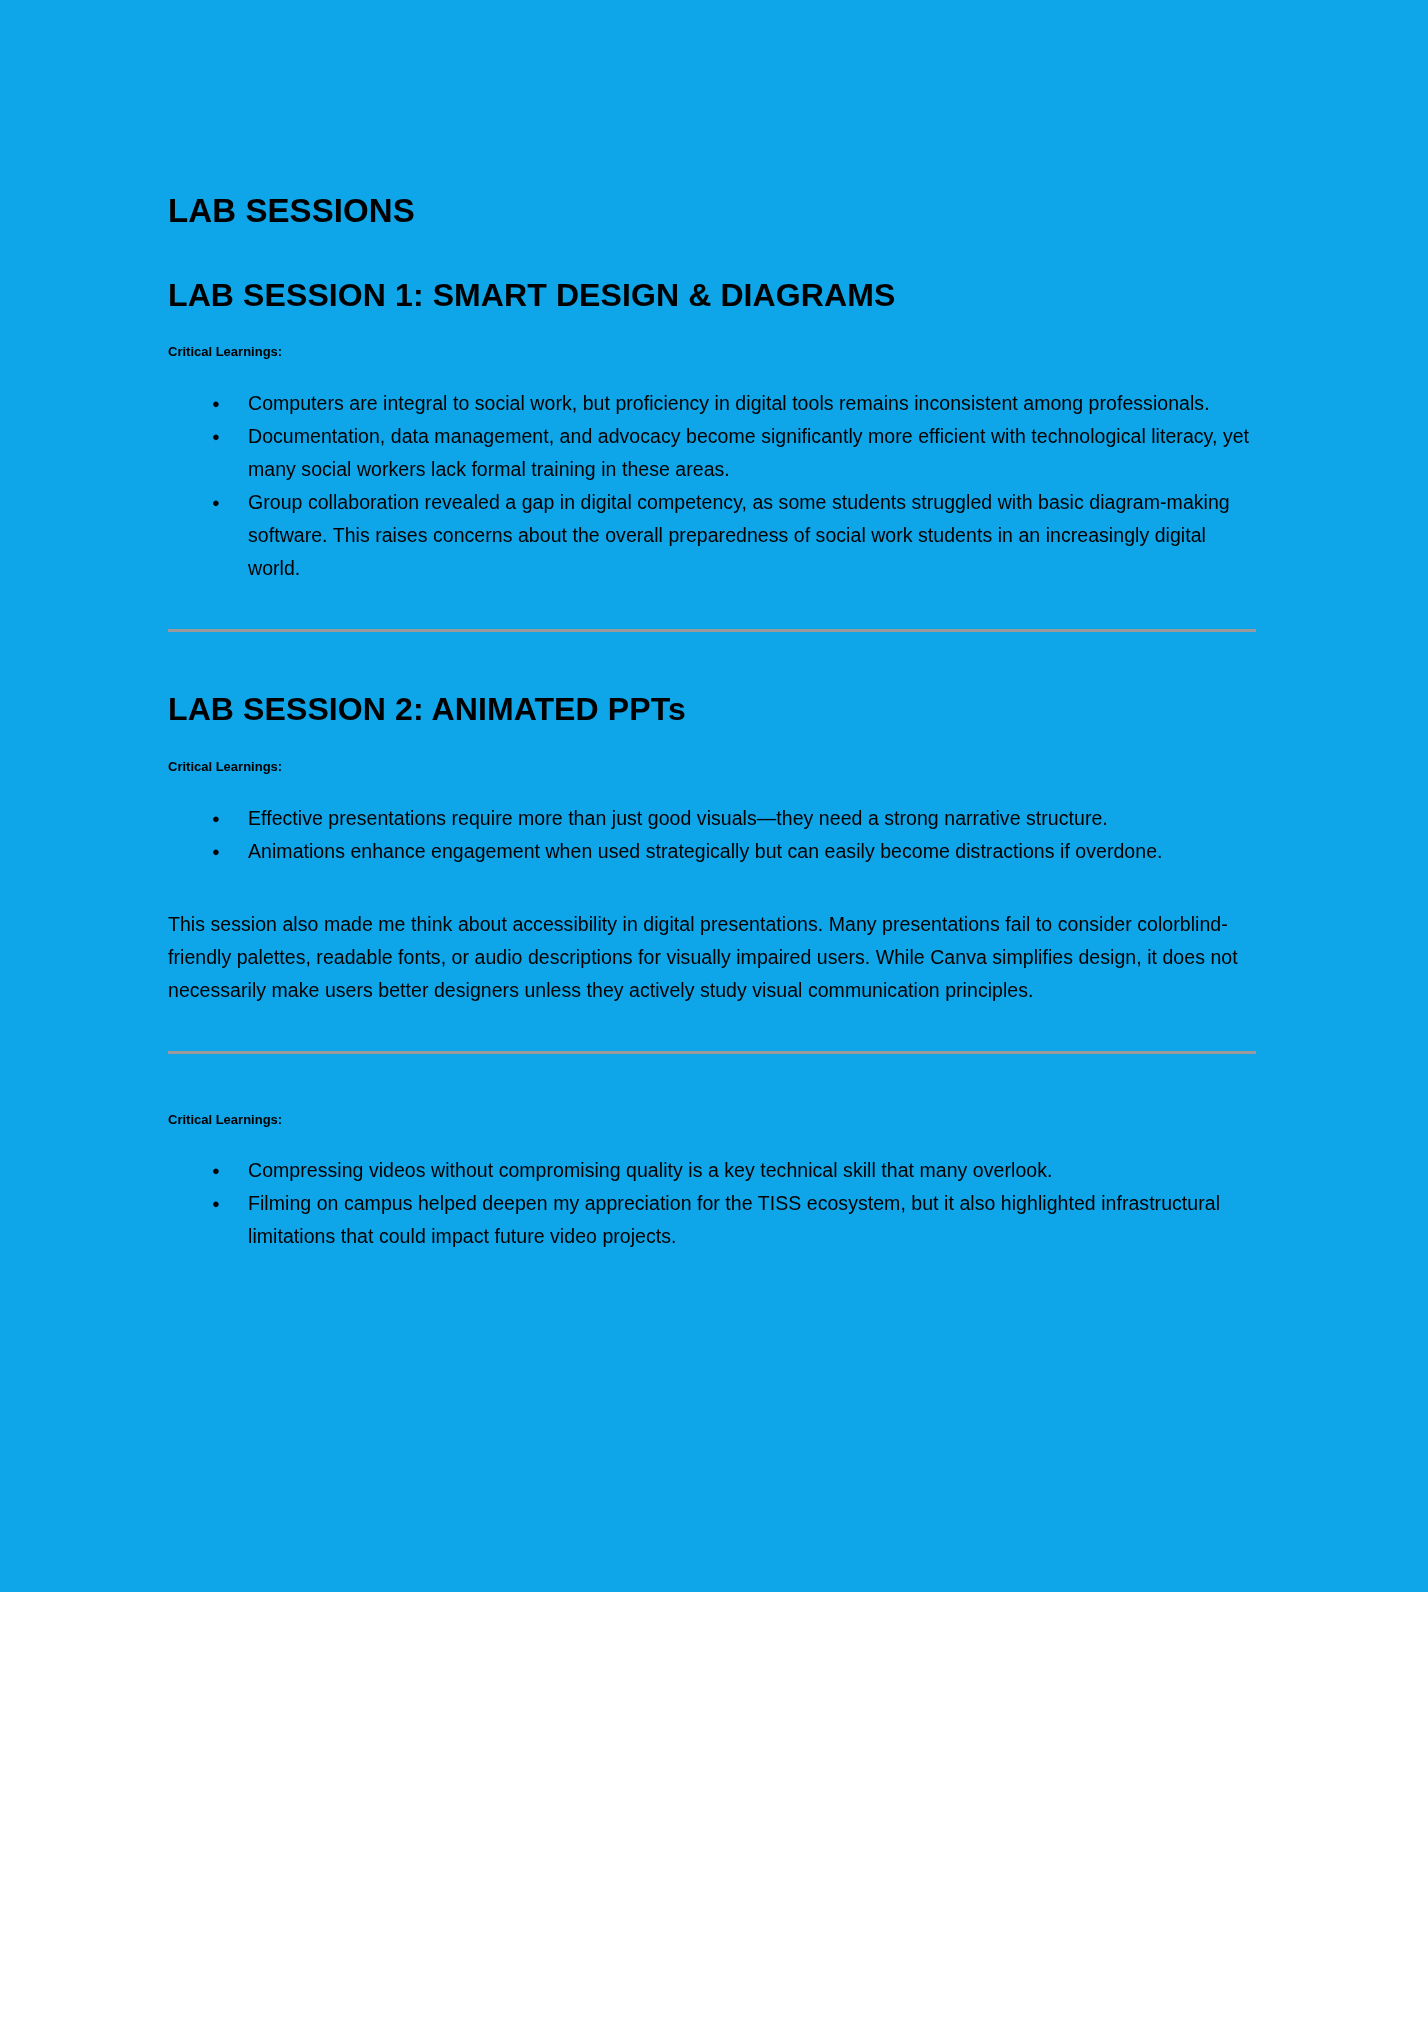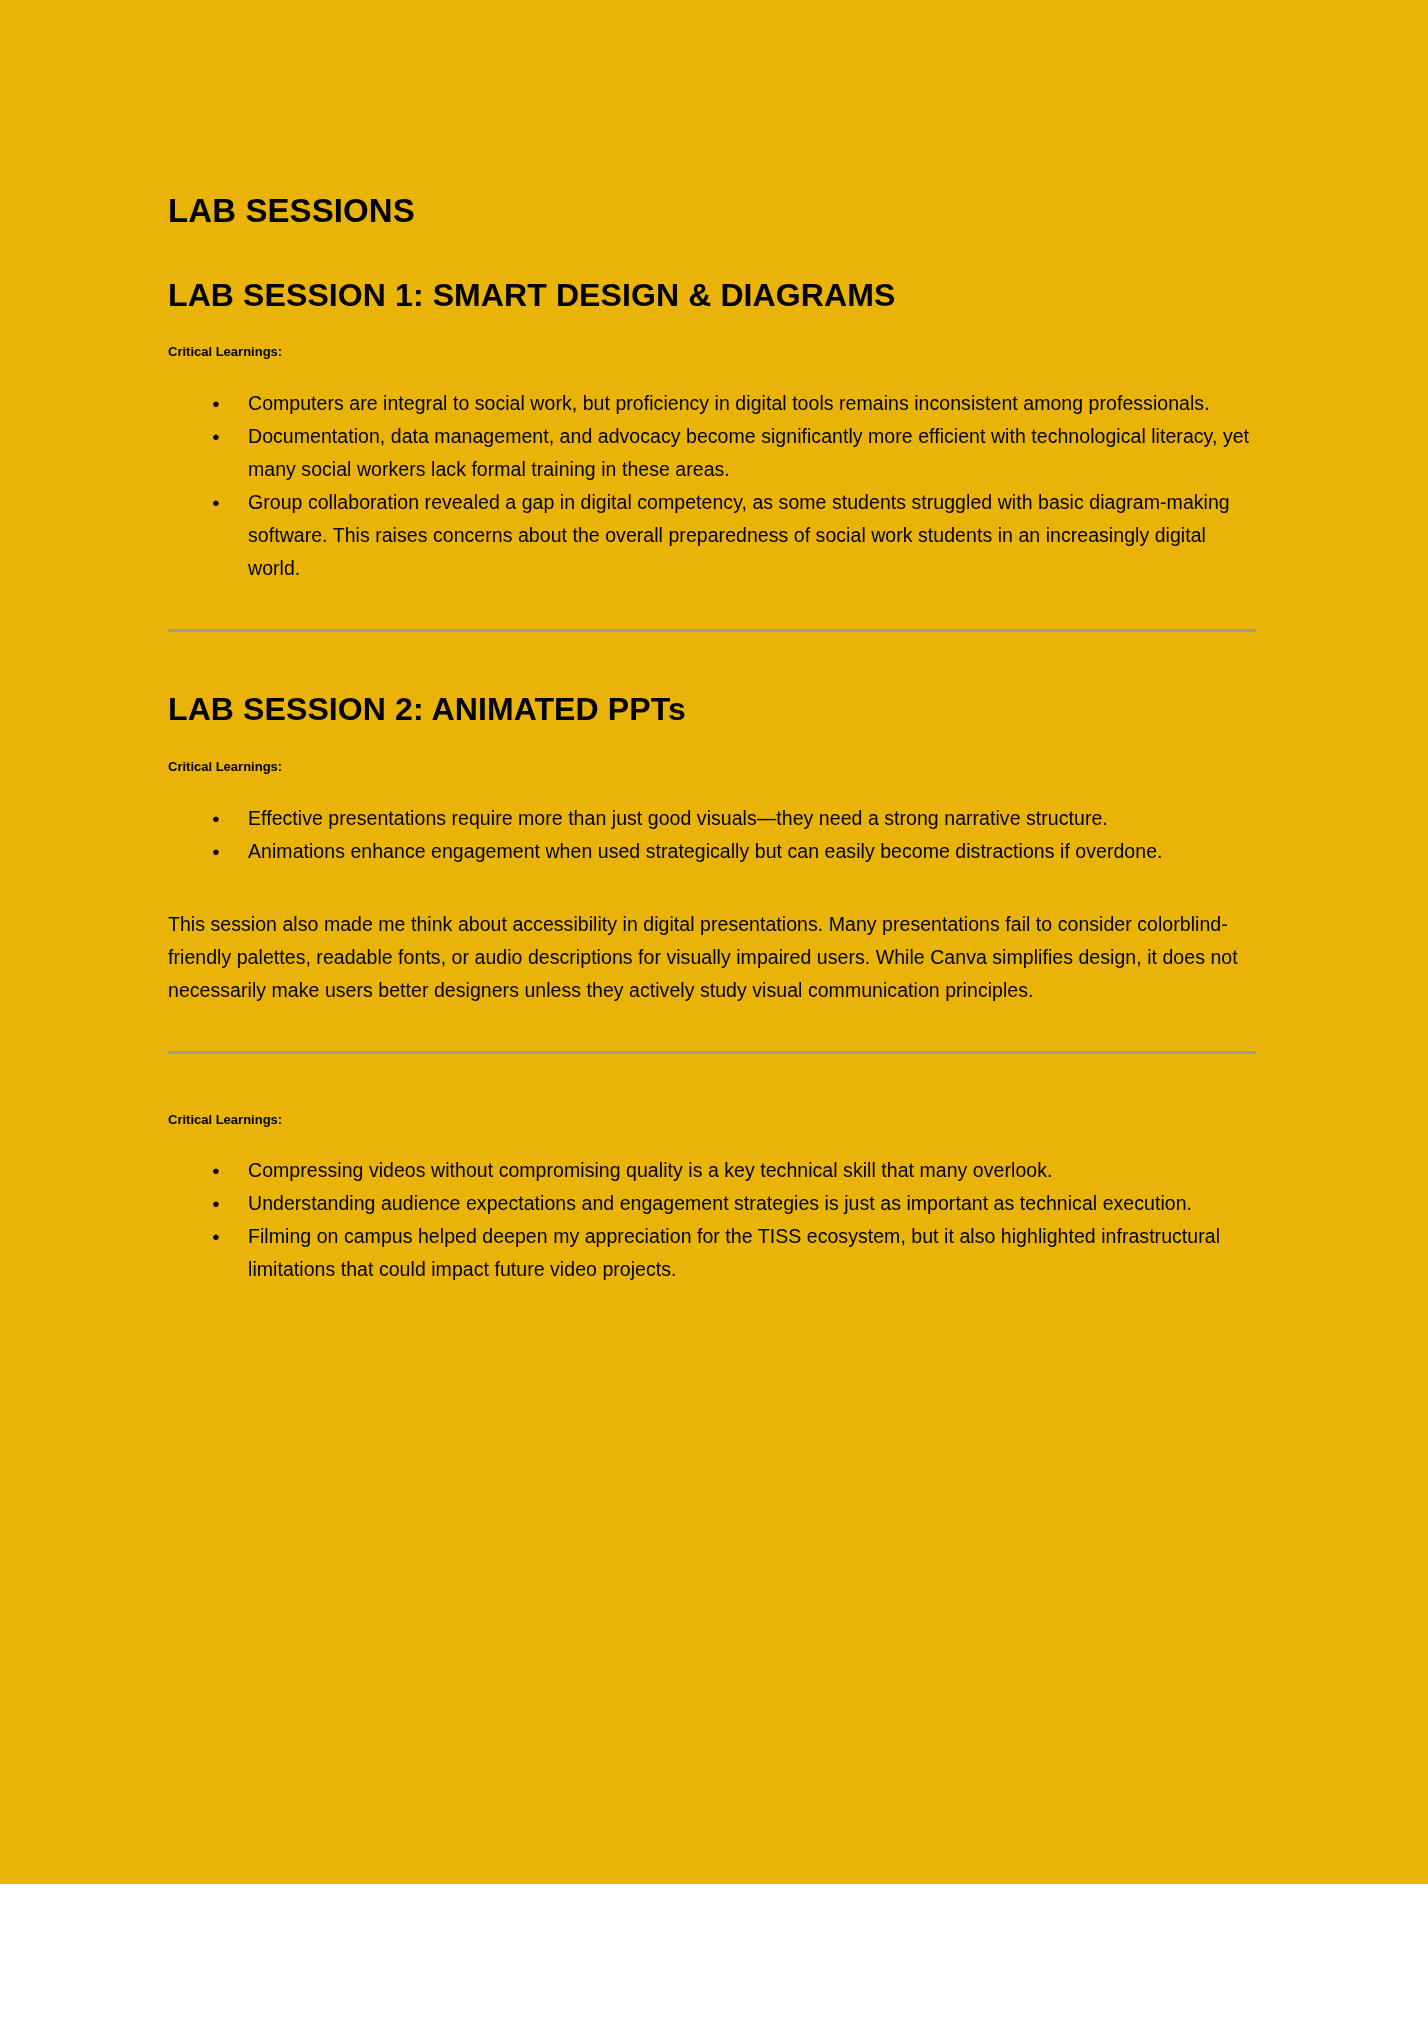--- a/index.html
+++ b/index.html
@@ -9,22 +9,22 @@
     background: #ffffff;
   }
   body {
     font-family: "Liberation Sans", sans-serif;
     color: #000000;
     -webkit-font-smoothing: antialiased;
   }
   .page {
     position: relative;
     width: 1428px;
-    height: 1884px;
-    background: #eab308;
+    height: 1592px;
+    background: #0ea5e9;
     box-sizing: border-box;
     overflow: hidden;
   }
   .content {
     position: absolute;
     left: 168px;
     top: 192px;
     width: 1090px;
   }
 
@@ -127,19 +127,18 @@
     </section>
 
     <div class="spacer-before-divider"></div>
     <hr class="divider">
     <div class="spacer-after-divider"></div>
 
     <section>
       <h3 class="sub-title">Critical Learnings:</h3>
       <ul class="bullets">
         <li>Compressing videos without compromising quality is a key technical skill that many overlook.</li>
-        <li>Understanding audience expectations and engagement strategies is just as important as technical execution.</li>
         <li>Filming on campus helped deepen my appreciation for the TISS ecosystem, but it also highlighted infrastructural limitations that could impact future video projects.</li>
       </ul>
     </section>
 
   </div>
 </div>
 
 </body></html>

